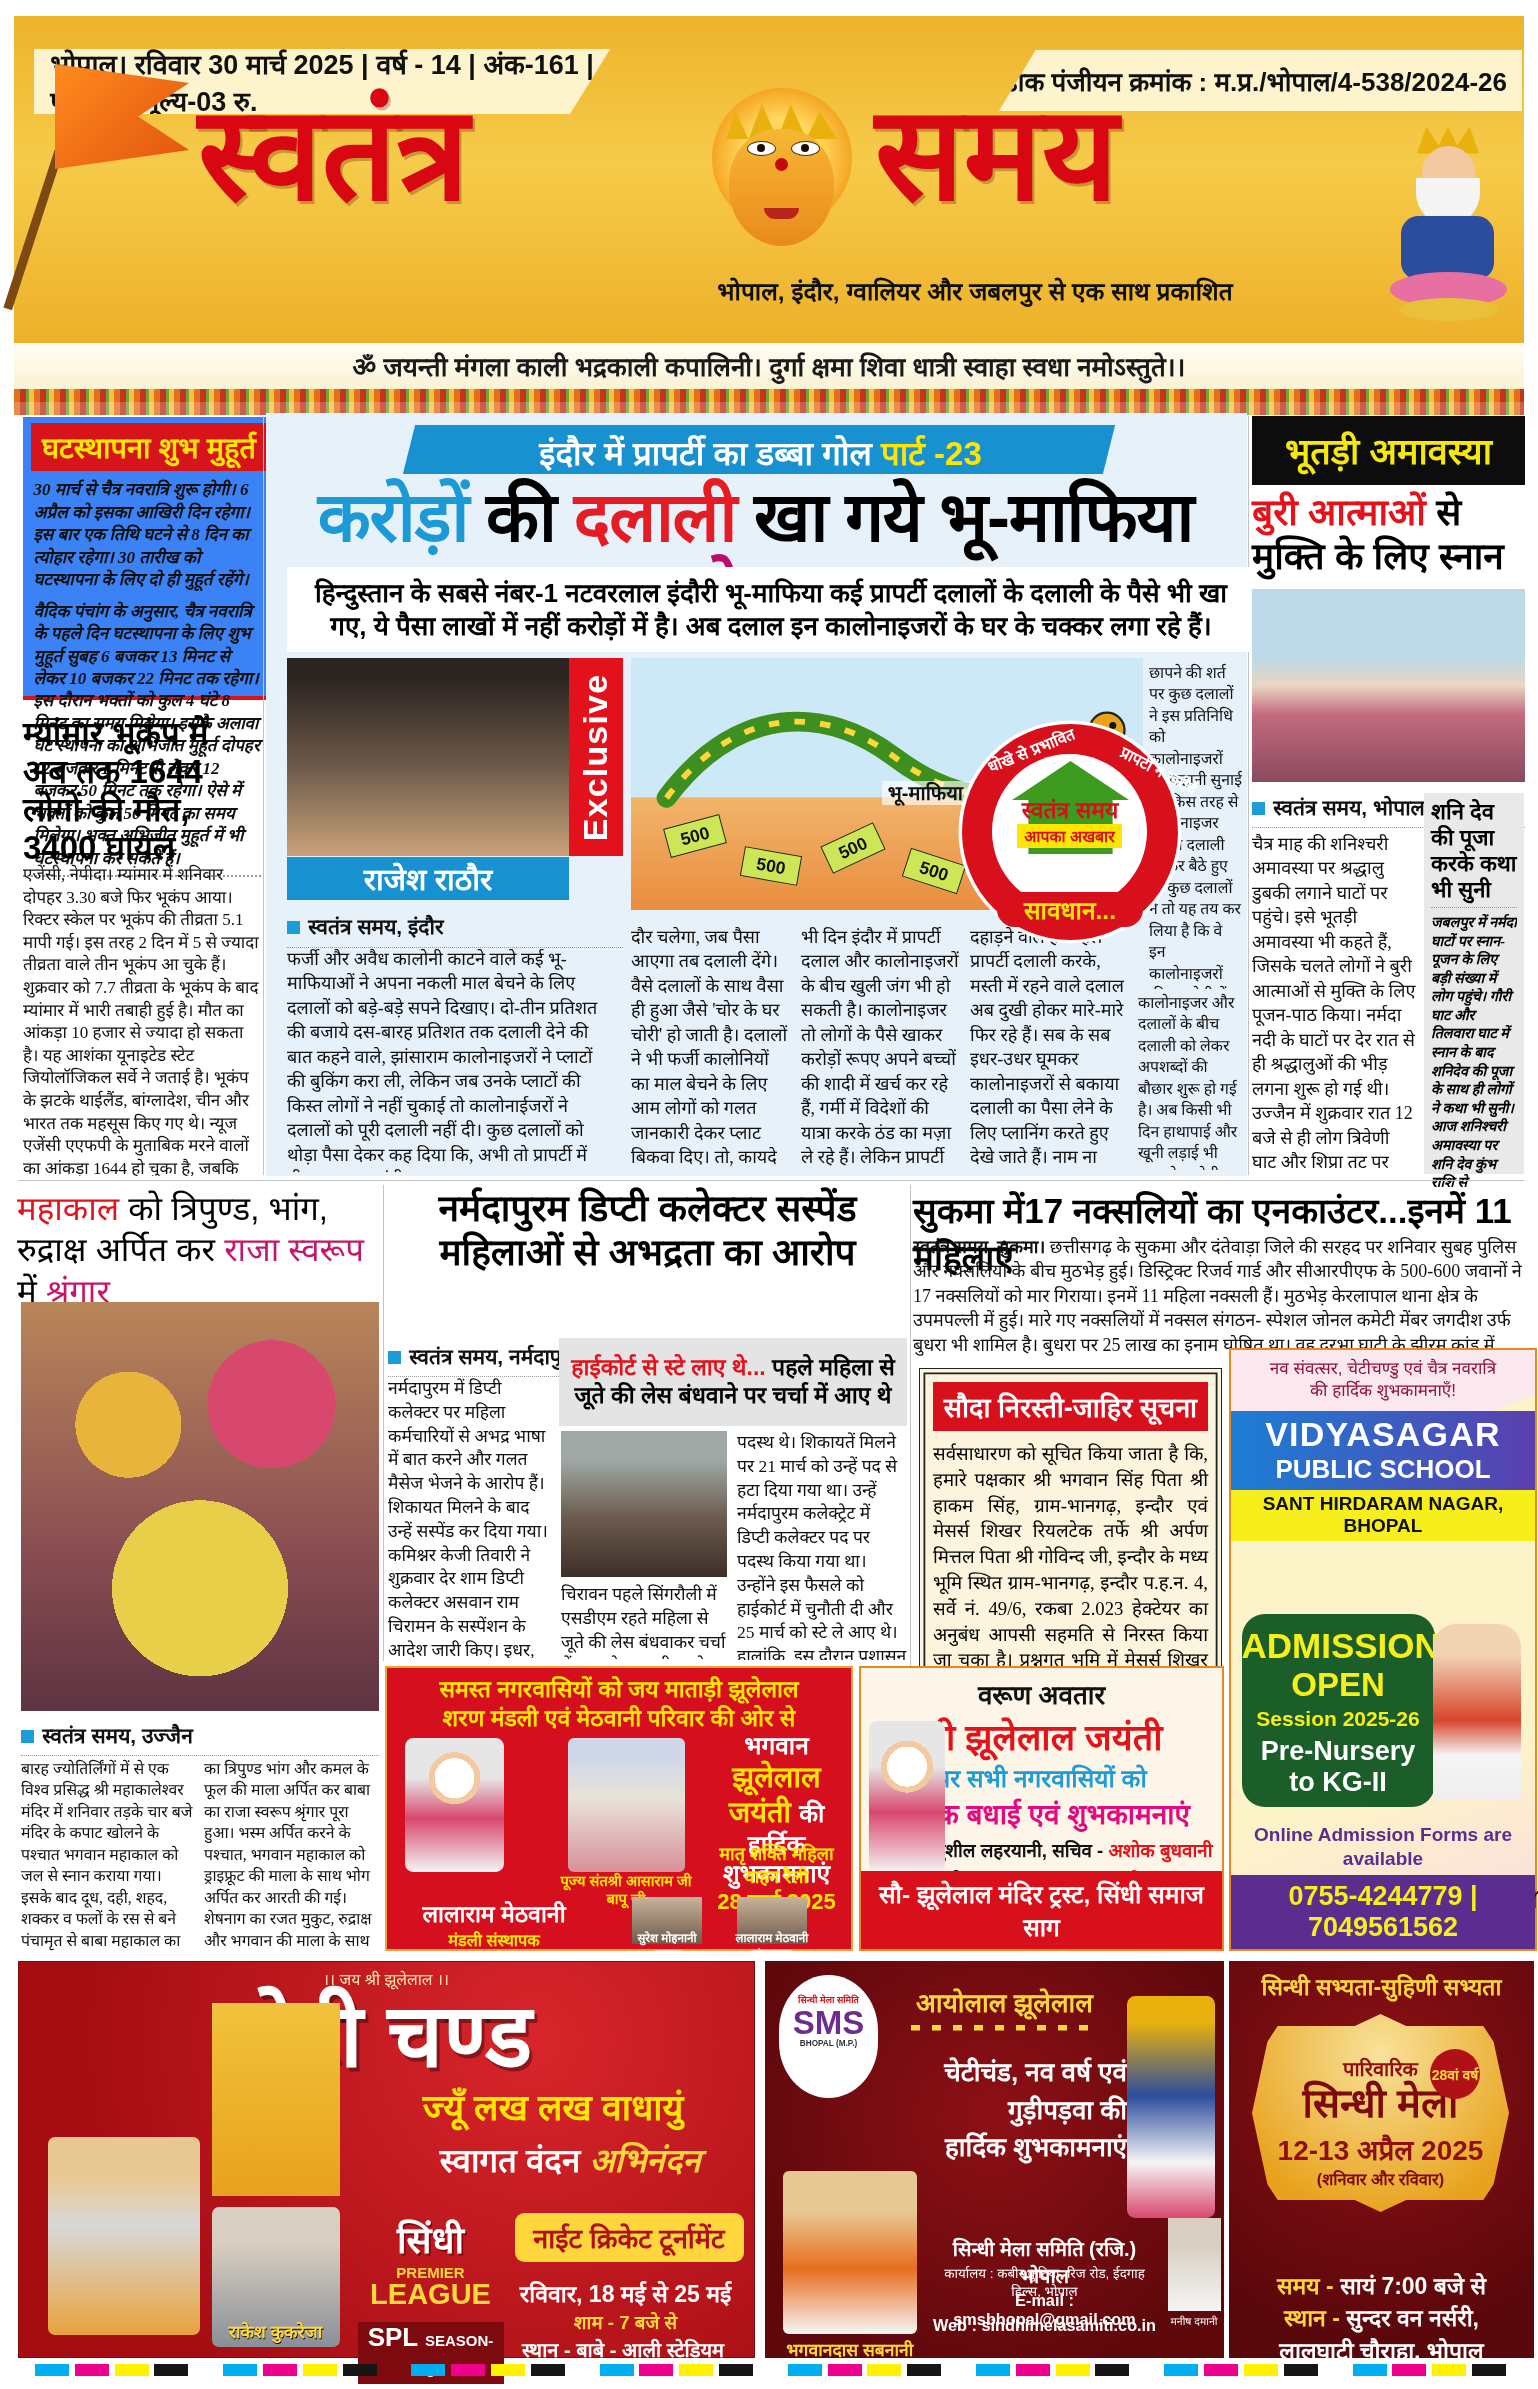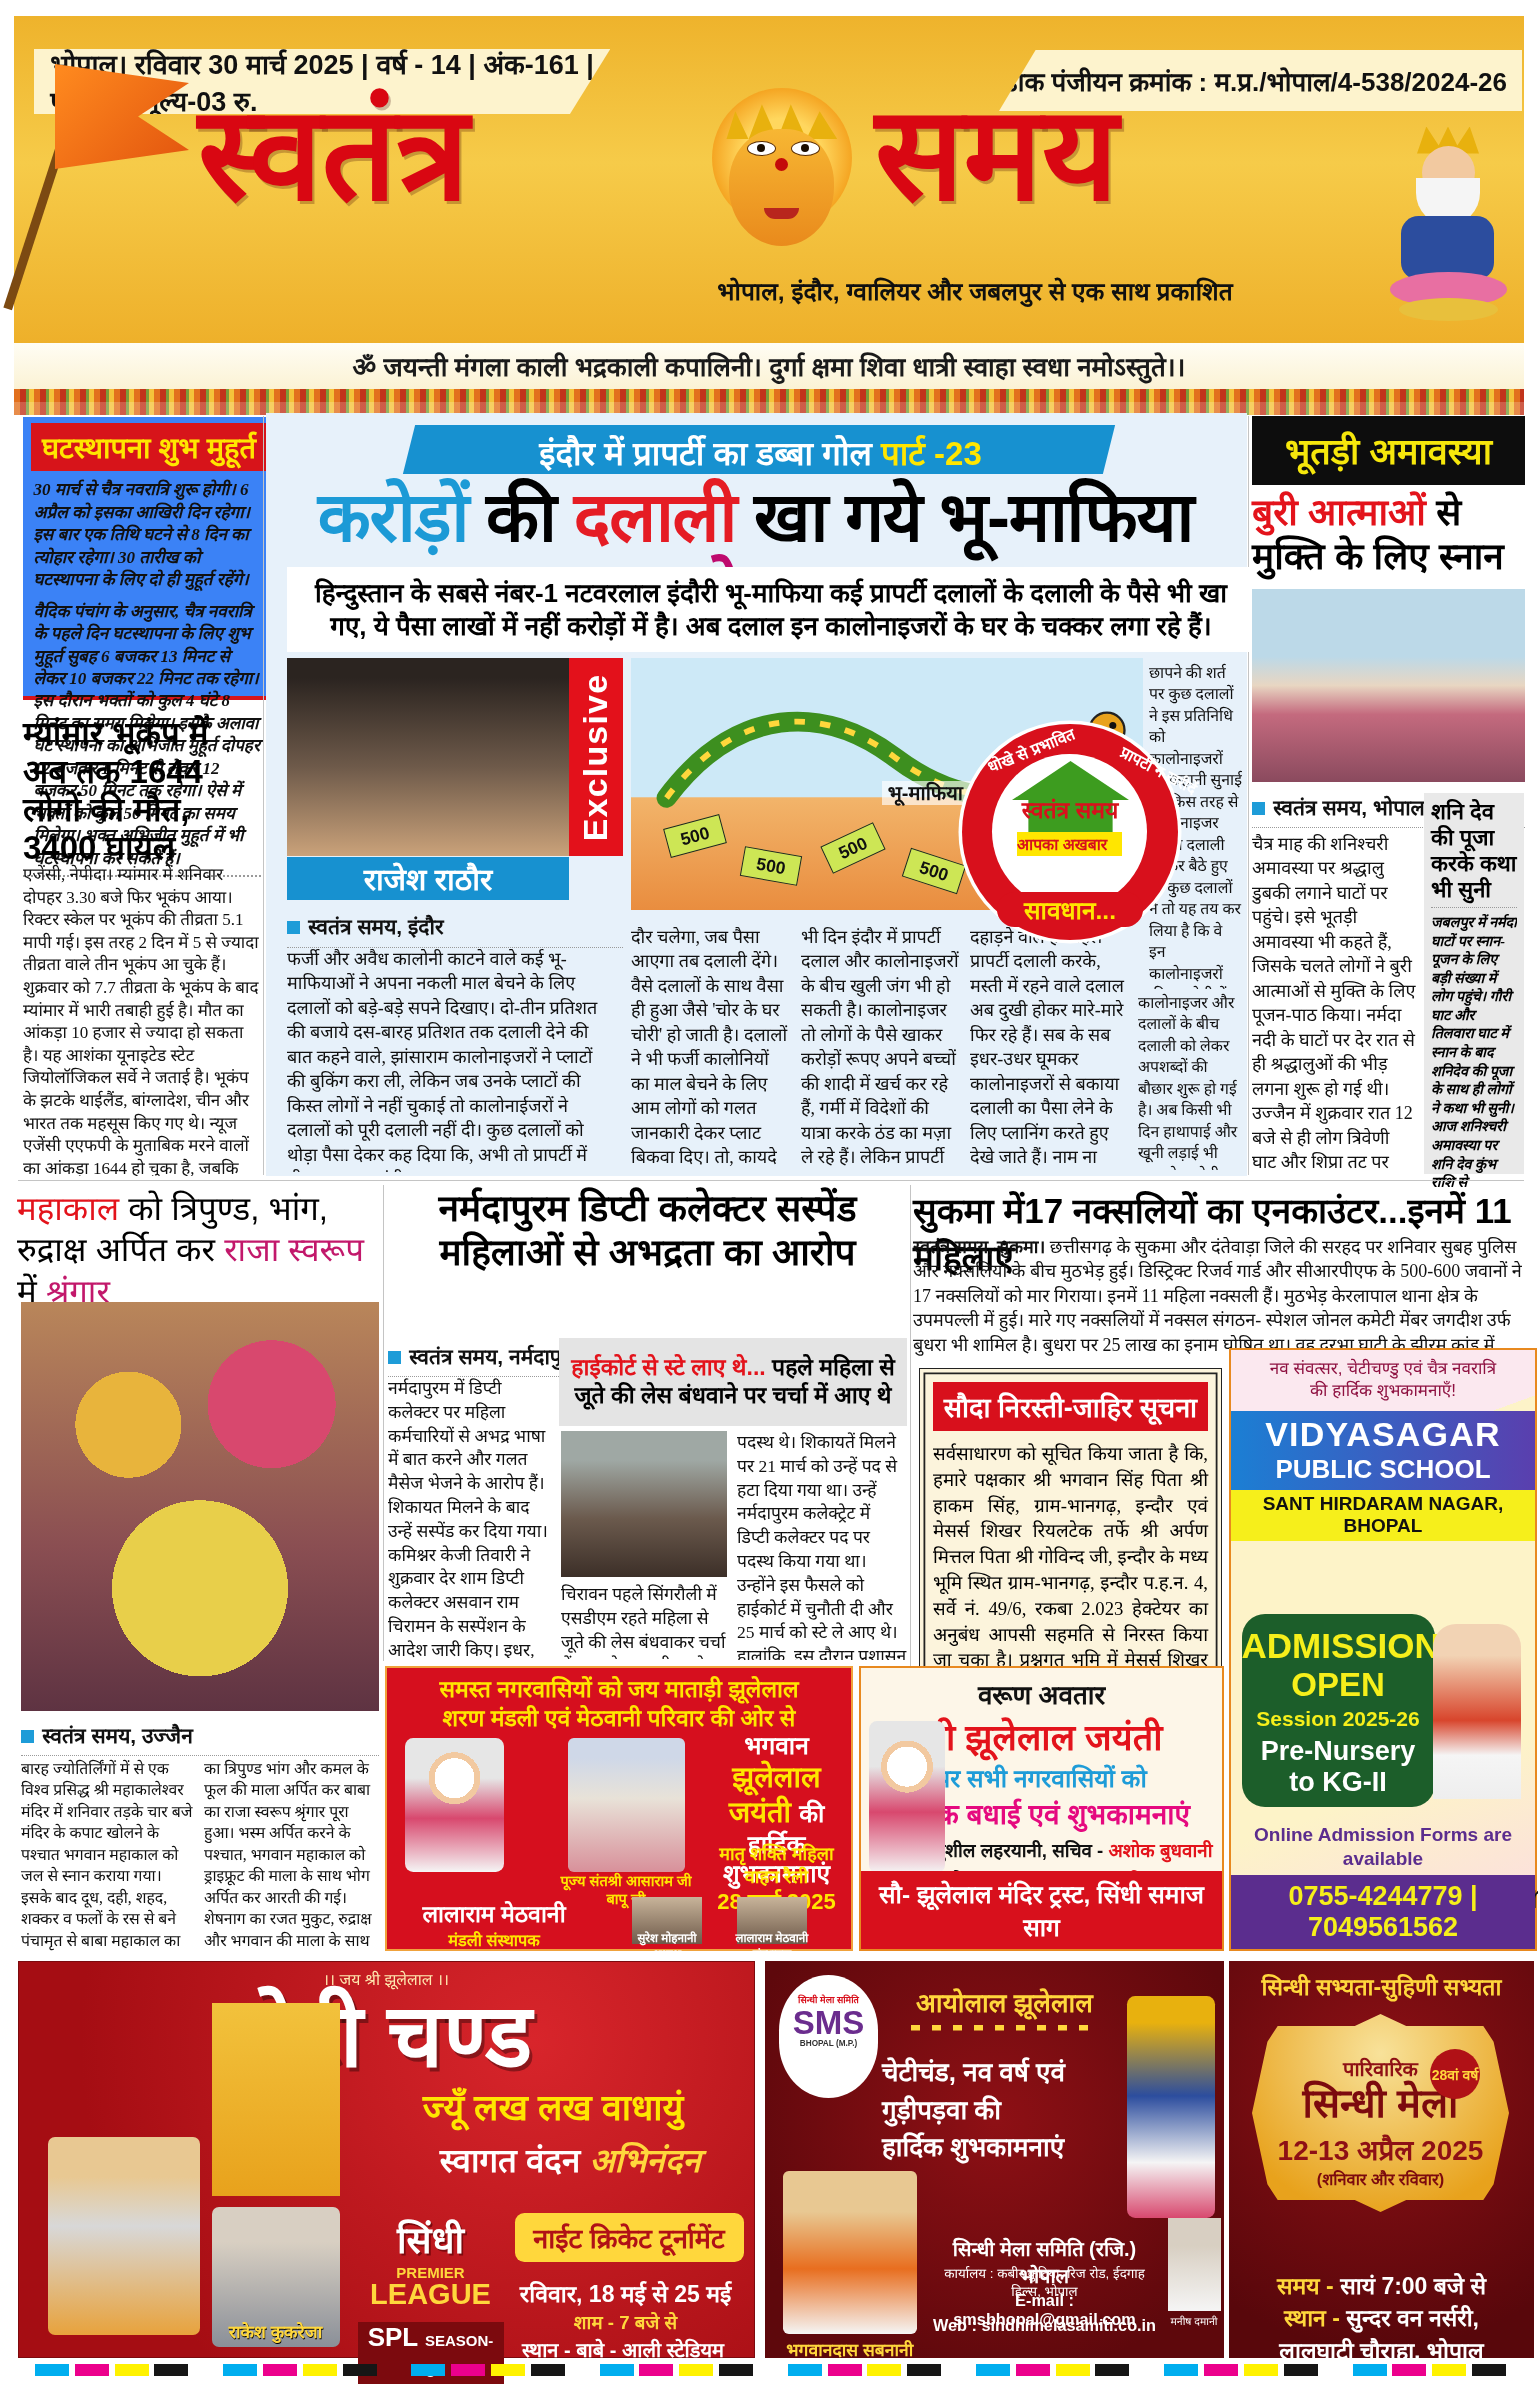--- a/index.html
+++ b/index.html
@@ -62,21 +62,21 @@
   #cartoon{left:631px;top:658px;width:512px;height:252px;background:linear-gradient(180deg,#cde9f7 55%,#f2b46a 55.5%,#e98d3f);}
   .note{position:absolute;width:56px;height:28px;background:#cde655;border:1.8px solid #222;color:#111;font-size:17.5px;font-weight:bold;display:flex;align-items:center;justify-content:center;}
   #snake{position:absolute;left:17.5px;top:23px;}
   #cart-label{position:absolute;left:251px;top:123px;font-size:20px;font-weight:bold;color:#111;background:rgba(255,255,255,.65);padding:1.2px 5.8px;line-height:1.1;text-align:center;}
   #cart-sign{position:absolute;right:23px;bottom:76px;font-size:23px;color:#222;font-style:italic;}
   #badge{left:962px;top:724px;width:216px;height:216px;border-radius:50%;background:#d8101c;box-shadow:0 0 0 3.5px #fff;z-index:5;}
   #badge .inner{position:absolute;left:30px;top:30px;width:155px;height:155px;border-radius:50%;background:#fff;}
   #badge .house{position:absolute;left:50px;top:37px;width:117px;height:93px;background:#3d9c1f;clip-path:polygon(50% 0,100% 42%,86% 42%,86% 100%,14% 100%,14% 42%,0 42%);}
   #badge .arc{position:absolute;color:#fff;font-size:15.8px;font-weight:bold;white-space:nowrap;}
   #badge .t1{position:absolute;left:0;top:69px;width:216px;text-align:center;font-size:23px;font-weight:bold;color:#d8101c;}
-  #badge .t2{position:absolute;left:55px;top:100px;width:105px;text-align:left;font-size:15.8px;font-weight:bold;color:#d8101c;background:#ffe600;padding:1.2px 0;margin-top:8px;}
+  #badge .t2{position:absolute;left:55px;top:100px;width:105px;text-align:center;font-size:15.8px;font-weight:bold;color:#d8101c;background:#ffe600;padding:1.2px 0;}
   #badge .t3{position:absolute;left:35px;bottom:13px;width:146px;text-align:center;font-size:24.5px;font-weight:bold;color:#ffe600;background:#d8101c;border-radius:17.5px;padding:1.2px 0;}
   
   #bh-tag{left:1252px;top:416px;width:273px;height:69px;background:#0d0d0d;color:#f6e70c;font-size:36px;font-weight:bold;display:flex;align-items:center;justify-content:center;}
   #bh-h{left:1252px;top:491px;width:273px;font-size:37px;font-weight:bold;line-height:1.2;color:#000;}
   #bh-photo{left:1252px;top:589px;width:273px;height:193px;background:linear-gradient(180deg,#bcd9e8 35%,#e8d6c2 50%,#c46a7e 65%,#8a4a5e);}
   #bh-by{left:1252px;top:793px;width:273px;}
   #bh-body{left:1252px;top:832px;width:166px;height:341px;font-size:18px;}
   #bh-side{left:1424px;top:793px;width:100px;height:381px;background:#e9e9e9;padding:5.8px 7px;box-sizing:border-box;}
   #bh-side .t{font-size:22px;font-weight:bold;line-height:1.18;color:#000;border-bottom:1.8px dotted #999;padding-bottom:4.7px;}
   #bh-side .bd{font-size:14.3px;line-height:1.3;font-style:italic;font-weight:bold;margin-top:4.7px;}
@@ -163,21 +163,21 @@
   #cheti .jp{position:absolute;left:193px;top:41px;width:128px;height:193px;background:linear-gradient(180deg,#f2c23c,#e8a21c);}
   #cheti .pcap{position:absolute;left:193px;top:357px;width:128px;text-align:center;color:#ffd73c;font-size:17.5px;font-weight:bold;text-shadow:0.6px 0.6px 0 #000;}
   
   #sms{left:765px;top:1961px;width:459px;height:397px;background:radial-gradient(circle at 50% 40%,#8e1015,#5e080c 80%);color:#fff;}
   #sms .logo{position:absolute;left:14px;top:14px;width:99px;height:123px;border-radius:50%/45%;background:#fff;text-align:center;}
   #sms .logo .l1{font-size:9.3px;color:#d8101c;font-weight:bold;margin-top:17.5px;}
   #sms .logo .l2{font-size:33px;color:#6b2d8e;font-weight:bold;line-height:1;}
   #sms .logo .l3{font-size:8.2px;color:#333;font-weight:bold;}
   #sms .ayolal{position:absolute;left:123px;top:23px;width:233px;text-align:center;color:#ffd73c;font-size:26px;font-weight:bold;}
   #sms .tri{position:absolute;left:146px;top:64px;width:187px;height:14px;background:repeating-linear-gradient(90deg,#ffd73c 0 9.3px,transparent 9.3px 21px);clip-path:polygon(0 0,100% 0,100% 40%,0 40%,0 0);}
-  #sms .wish{position:absolute;left:117px;top:93px;width:245px;text-align:left;font-size:26px;font-weight:bold;line-height:1.45;}
+  #sms .wish{position:absolute;left:117px;top:93px;width:245px;text-align:right;font-size:26px;font-weight:bold;line-height:1.45;}
   #sms .jh{position:absolute;left:362px;top:35px;width:88px;height:222px;background:linear-gradient(180deg,#e8b10e 12%,#2c4d9e 45%,#f5f5f5 75%,#d8486e);border-radius:8.2px;}
   #sms .person{position:absolute;left:17.5px;top:210px;width:134px;height:163px;background:linear-gradient(180deg,#e8c892 25%,#e86e1f 60%,#f5f5f5);border-radius:5.8px;}
   #sms .pcap{position:absolute;left:5.8px;top:376px;width:158px;text-align:center;color:#ffd73c;font-size:17.5px;font-weight:bold;}
   #sms .org{position:absolute;left:163px;top:274px;width:233px;text-align:center;font-size:20px;font-weight:bold;}
   #sms .off{position:absolute;left:163px;top:303px;width:233px;text-align:center;font-size:13.4px;}
   #sms .em{position:absolute;left:163px;top:330px;width:233px;text-align:center;font-size:16.3px;font-weight:bold;}
   #sms .wb{position:absolute;left:163px;top:355px;width:233px;text-align:center;font-size:16.3px;font-weight:bold;}
   #sms .sp1{position:absolute;left:403px;top:257px;width:53px;height:93px;background:linear-gradient(180deg,#d8cfc2 30%,#f5f5f5);}
   #sms .scap{position:absolute;top:353px;font-size:10.5px;color:#fff;width:58px;text-align:center;}
   

